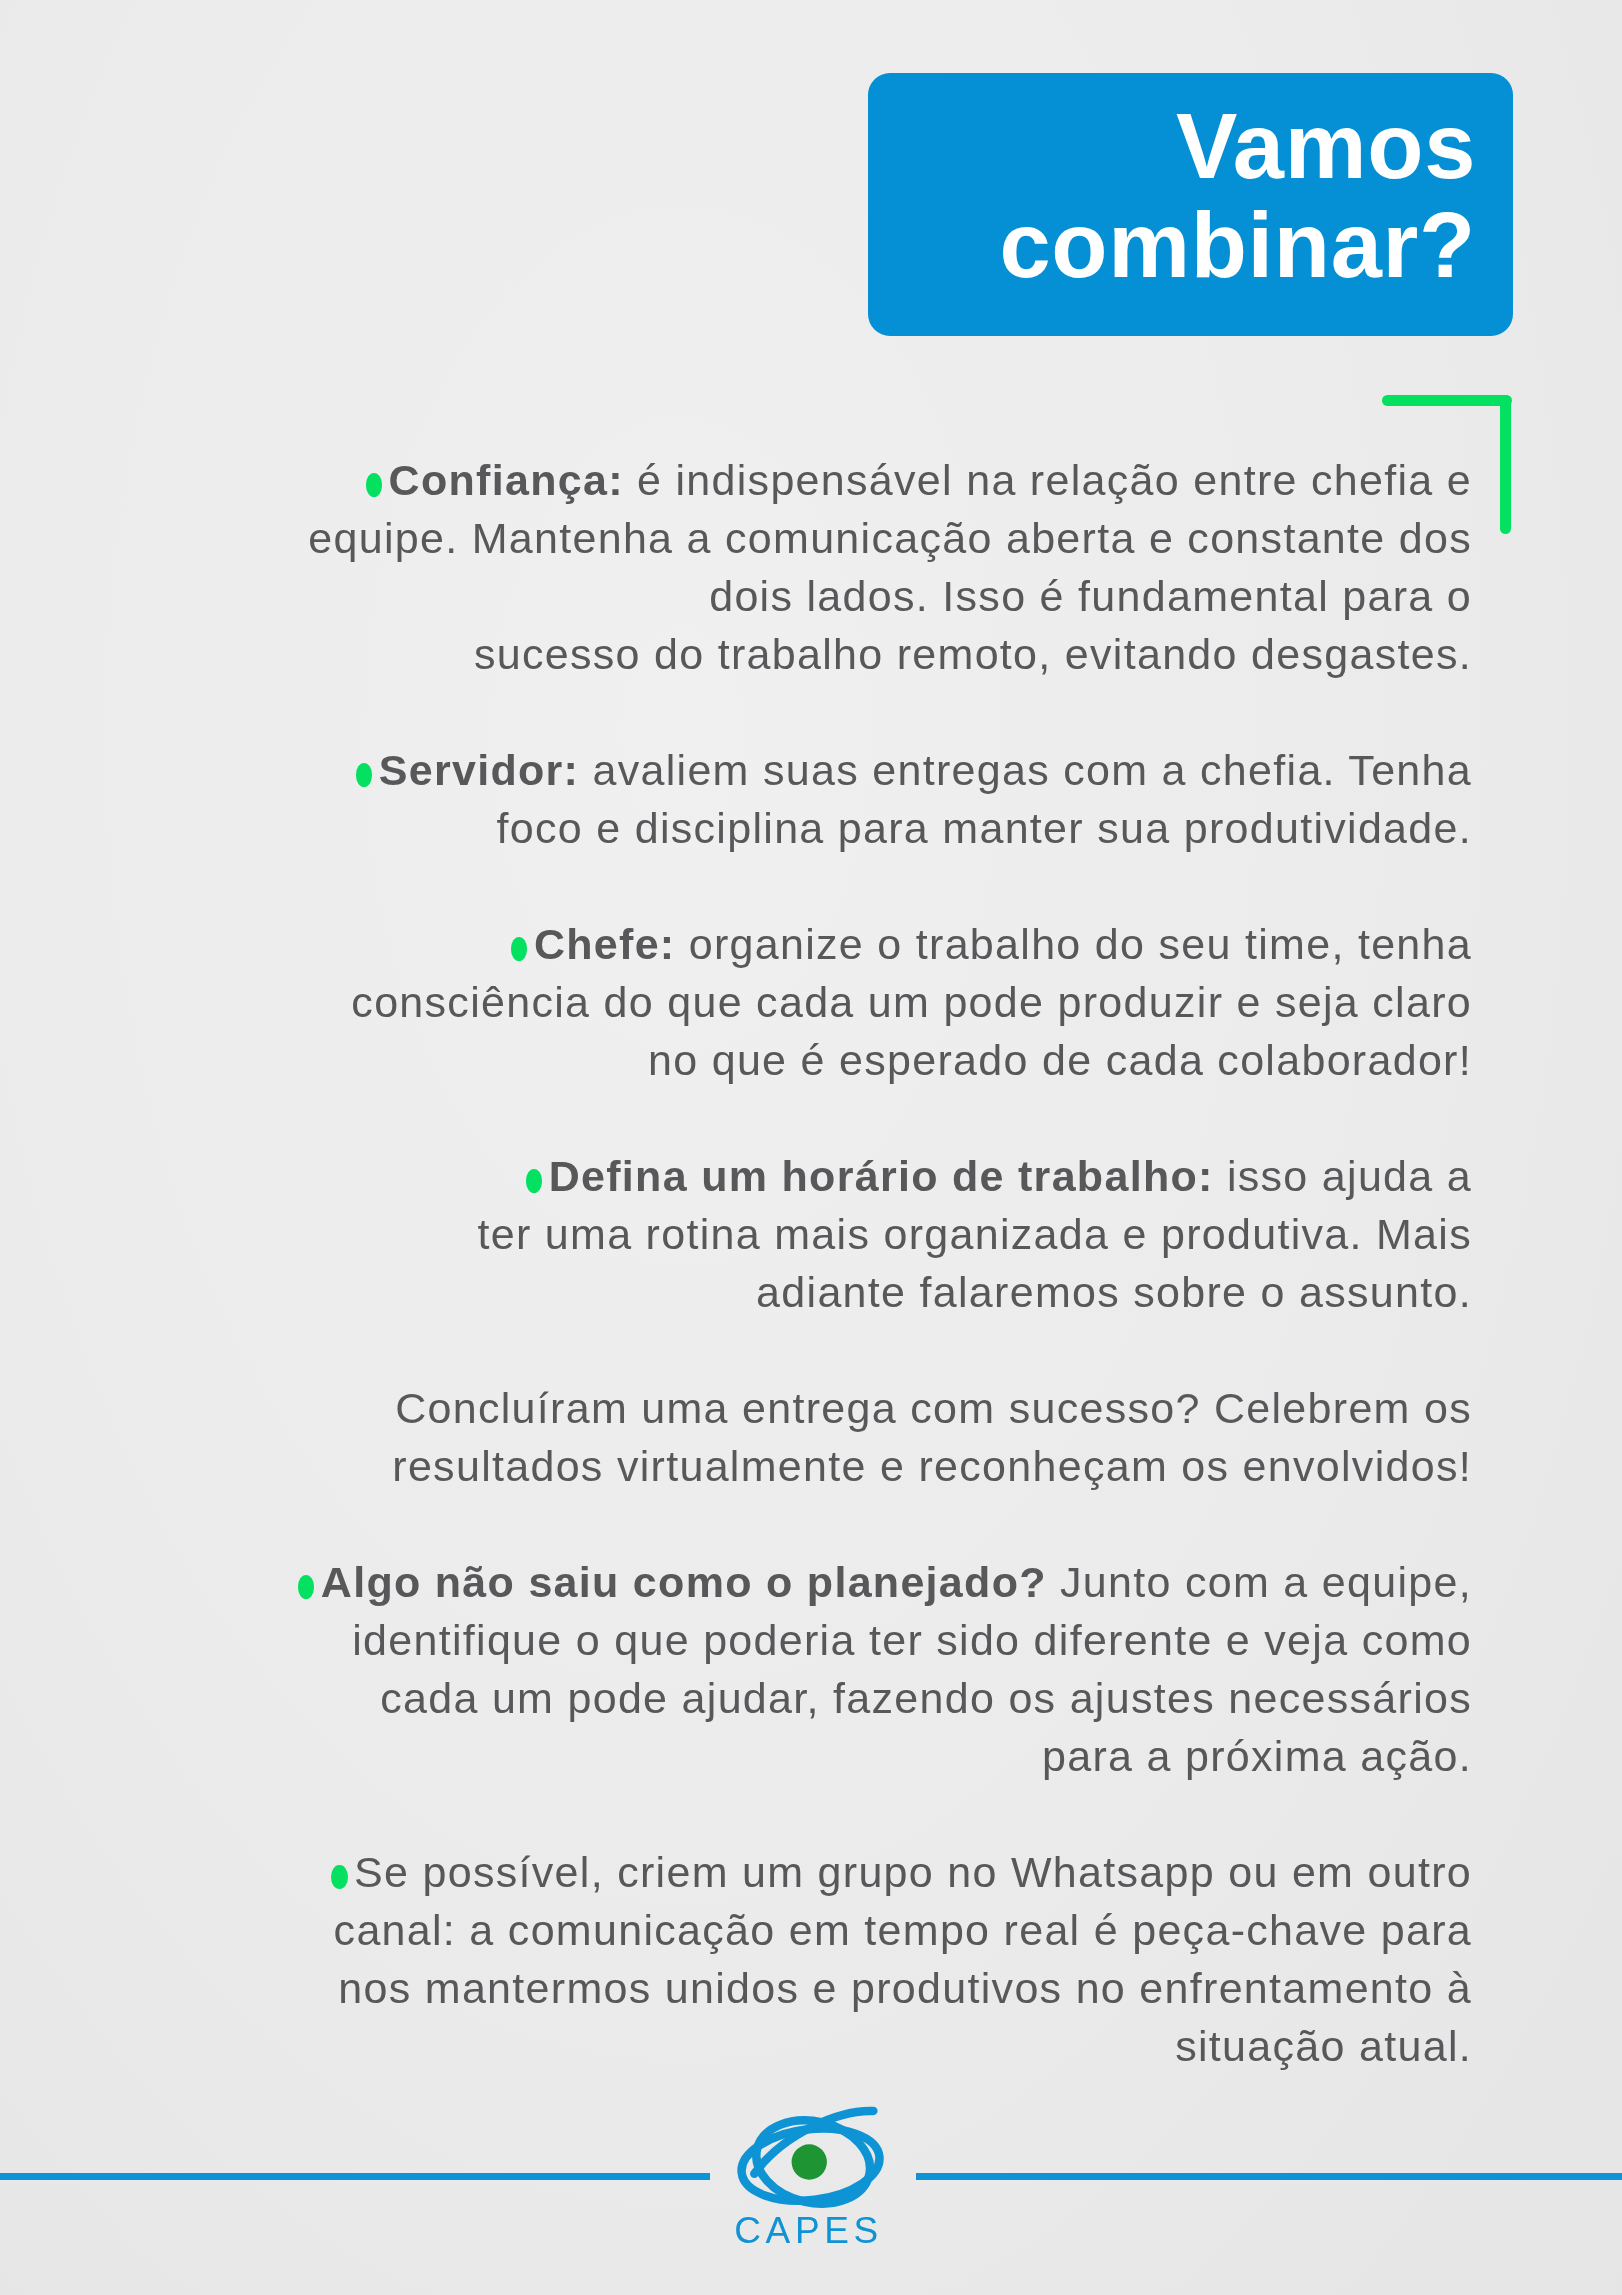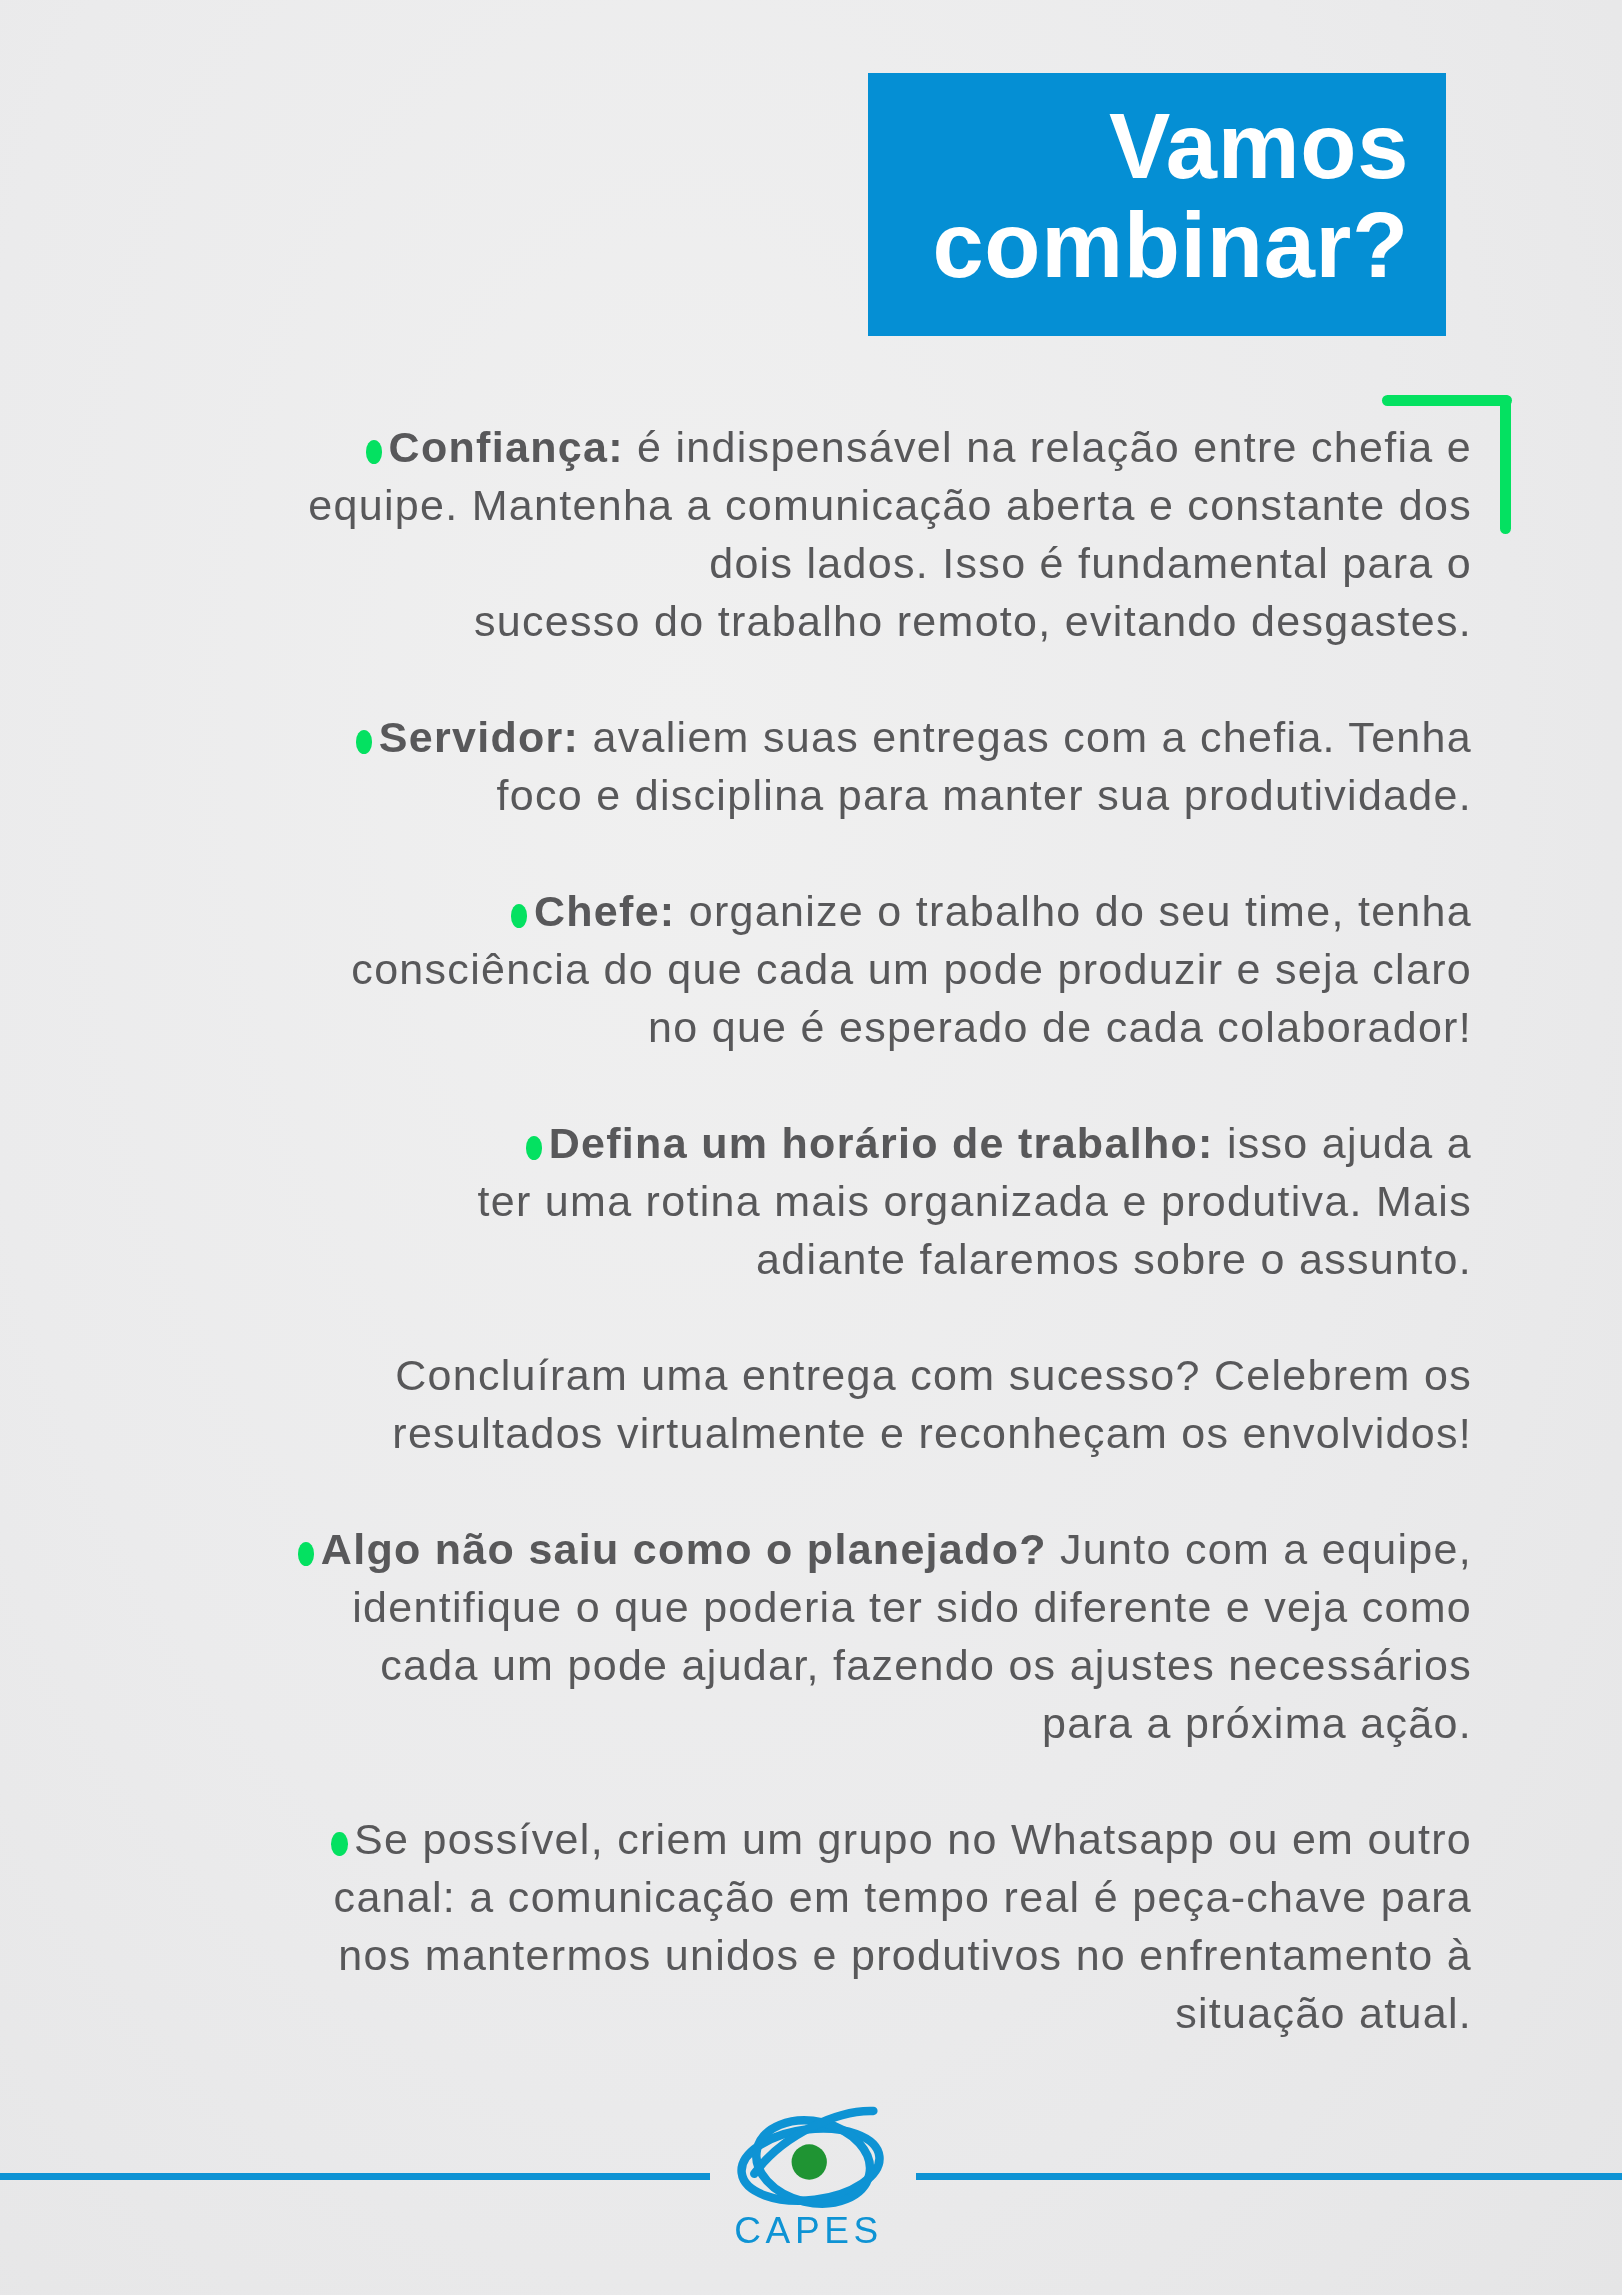--- a/index.html
+++ b/index.html
@@ -8,42 +8,43 @@
     position:relative;
     width:1623px; height:2295px;
     overflow:hidden;
     font-family:"Liberation Sans", sans-serif;
     background:radial-gradient(ellipse at 42% 32%, #f0f0f0 0%, #ebebec 55%, #e5e5e6 100%);
   }
 
   
   .title-box {
     position:absolute; left:868px; top:73px;
-    width:578px; height:263px;
+    width:645px; height:263px;
     padding:23.6px 37px 0 0;
     text-align:right;
+    border-radius:22px;
   }
   .title-line {
     color:#ffffff;
     font-size:92px; font-weight:700;
     line-height:99px; letter-spacing:0.7px;
   }
 
   
   .bracket-h, .bracket-v { position:absolute; border-radius:6.5px; }
   .bracket-h { left:1382px; top:395px; width:130px; height:10.5px; }
   .bracket-v { left:1500px; top:395px; width:10.5px;  height:139px; }
 
   
   .content {
     position:absolute; left:124px; right:151px; top:418px;
     text-align:right;
     color:#58585a;
   }
-  .para { margin-bottom:58px; }
+  .para { margin-bottom:58px;margin-top:33px; }
   .line {
     font-size:43px; line-height:58px; letter-spacing:1.3px;
     white-space:nowrap;
   }
   .lead { font-weight:700; }
   .bullet {
     display:inline-block;
     width:16.4px; height:23.6px;
     border-radius:50%;
     margin-right:6.5px;

